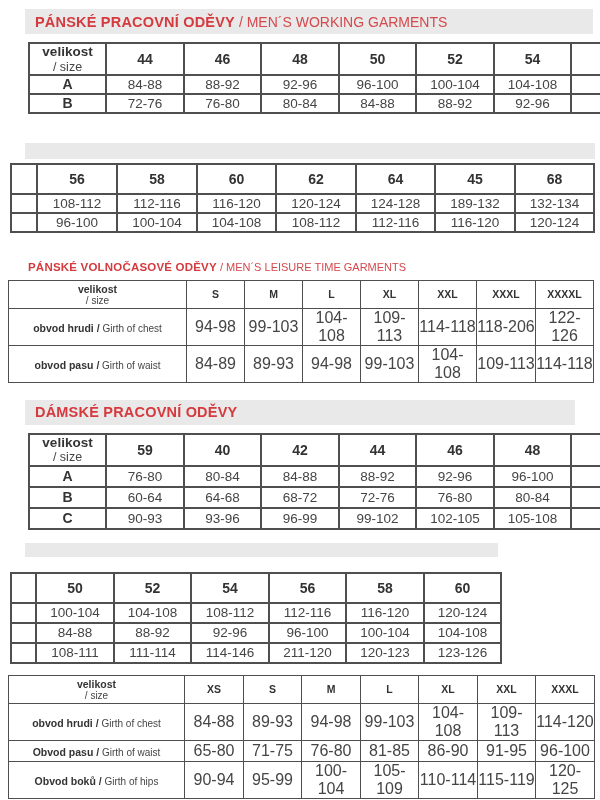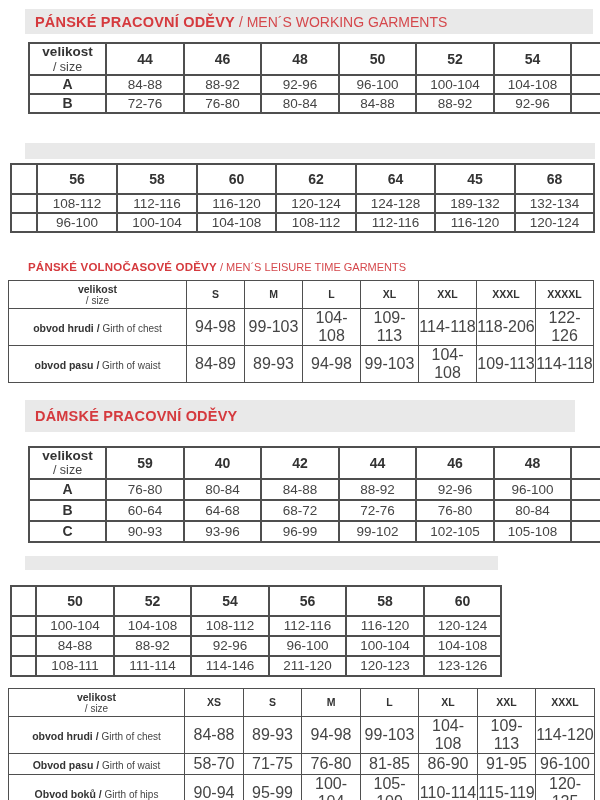--- a/index.html
+++ b/index.html
@@ -4,21 +4,21 @@
 <style>
   html,body{margin:0;padding:0;}
   body{width:600px;height:800px;background:#ffffff;overflow:hidden;
        font-family:"Liberation Sans",sans-serif;}
   .page{position:relative;width:600px;height:800px;background:#fff;}
 
   
   .titlebar{background:#e9e9e9;display:flex;align-items:center;
             padding-left:10px;box-sizing:border-box;}
   .titlebar1{margin:9px 0 0 25px;width:568px;height:25px;}
-  .titlebar3{margin:17px 0 14px 25px;width:550px;height:32px;}
+  .titlebar3{margin:17px 0 8px 25px;width:550px;height:25px;}
   .tcs{font-weight:bold;font-size:14.5px;color:#d53a3e;white-space:pre;letter-spacing:.2px;}
   .ten{font-weight:normal;font-size:14px;color:#d5484c;white-space:pre;}
   .title2{margin:27px 0 0 28px;height:14px;display:flex;align-items:center;}
   .title2 .tcs{font-size:11.5px;}
   .title2 .ten{font-size:11px;}
 
   
   table{border-collapse:collapse;table-layout:fixed;}
   th,td{text-align:center;vertical-align:middle;padding:0;overflow:hidden;}
   .big  th,.big  td{border:2px solid #4f4f4f;}
@@ -378,21 +378,21 @@
           <td>84-88</td>
           <td>89-93</td>
           <td>94-98</td>
           <td>99-103</td>
           <td>104-108</td>
           <td>109-113</td>
           <td>114-120</td>
         </tr>
         <tr>
           <th class="rowlab2"><span class="lc">Obvod pasu /</span><span class="le"> Girth of waist</span></th>
-          <td>58-70</td>
+          <td>65-80</td>
           <td>71-75</td>
           <td>76-80</td>
           <td>81-85</td>
           <td>86-90</td>
           <td>91-95</td>
           <td>96-100</td>
         </tr>
         <tr>
           <th class="rowlab2"><span class="lc">Obvod boků /</span><span class="le"> Girth of hips</span></th>
           <td>90-94</td>

